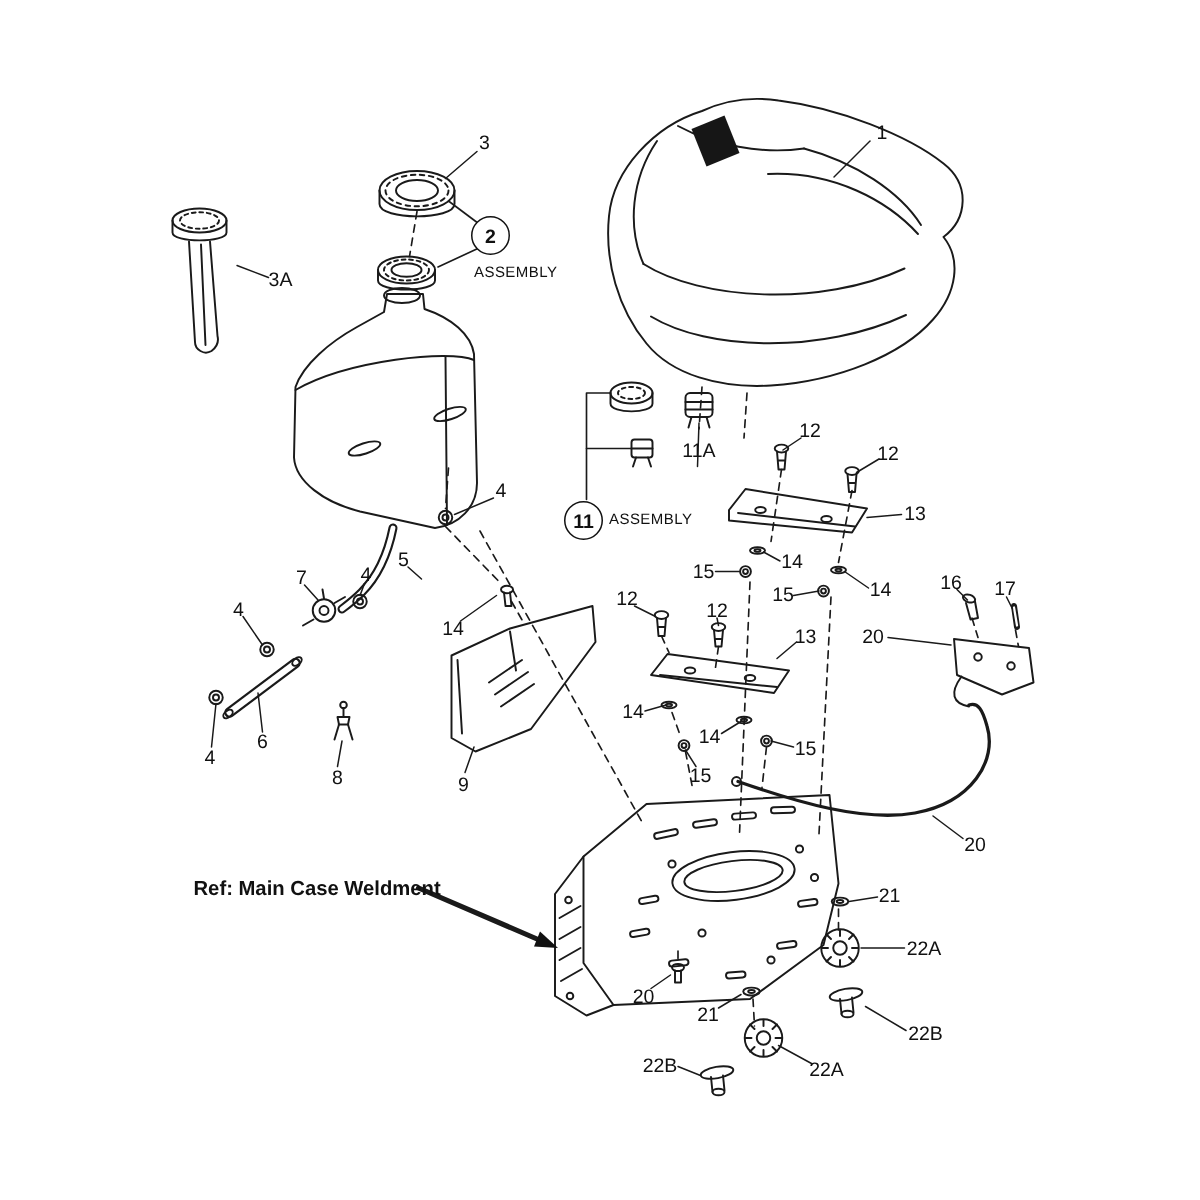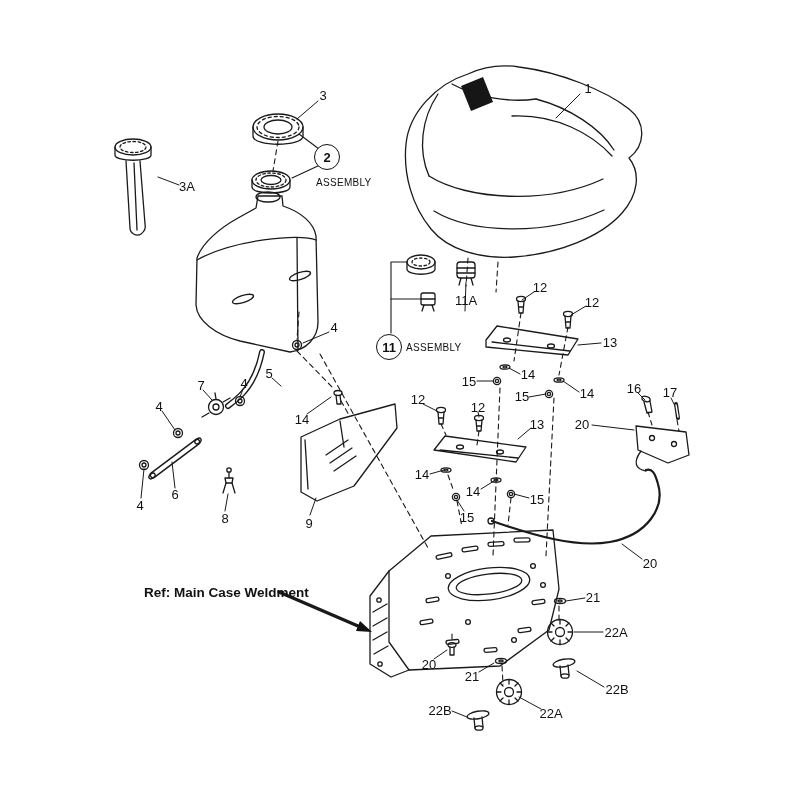--- a/index.html
+++ b/index.html
@@ -402,15 +402,15 @@
       <div class="callout" style="left: 617px; top: 689px;">22B</div>
       <div class="callout" style="left: 440px; top: 710px;">22B</div>
     </div>
 
   <div class="circled" style="left:327px; top:157px">2</div>
   <div class="assembly-label" style="left:316px; top:182px">ASSEMBLY</div>
 
   <div class="circled" style="left:389px; top:347px">11</div>
   <div class="assembly-label" style="left:406px; top:347px">ASSEMBLY</div>
 
-  <div class="ref-note" style="left:144px; top:592px">Ref: Main Case Weldment</div>
+  <div class="ref-note" style="left:129px; top:592px">Ref: Main Case Weldment</div>
 
 </div>
 
 </body></html>

